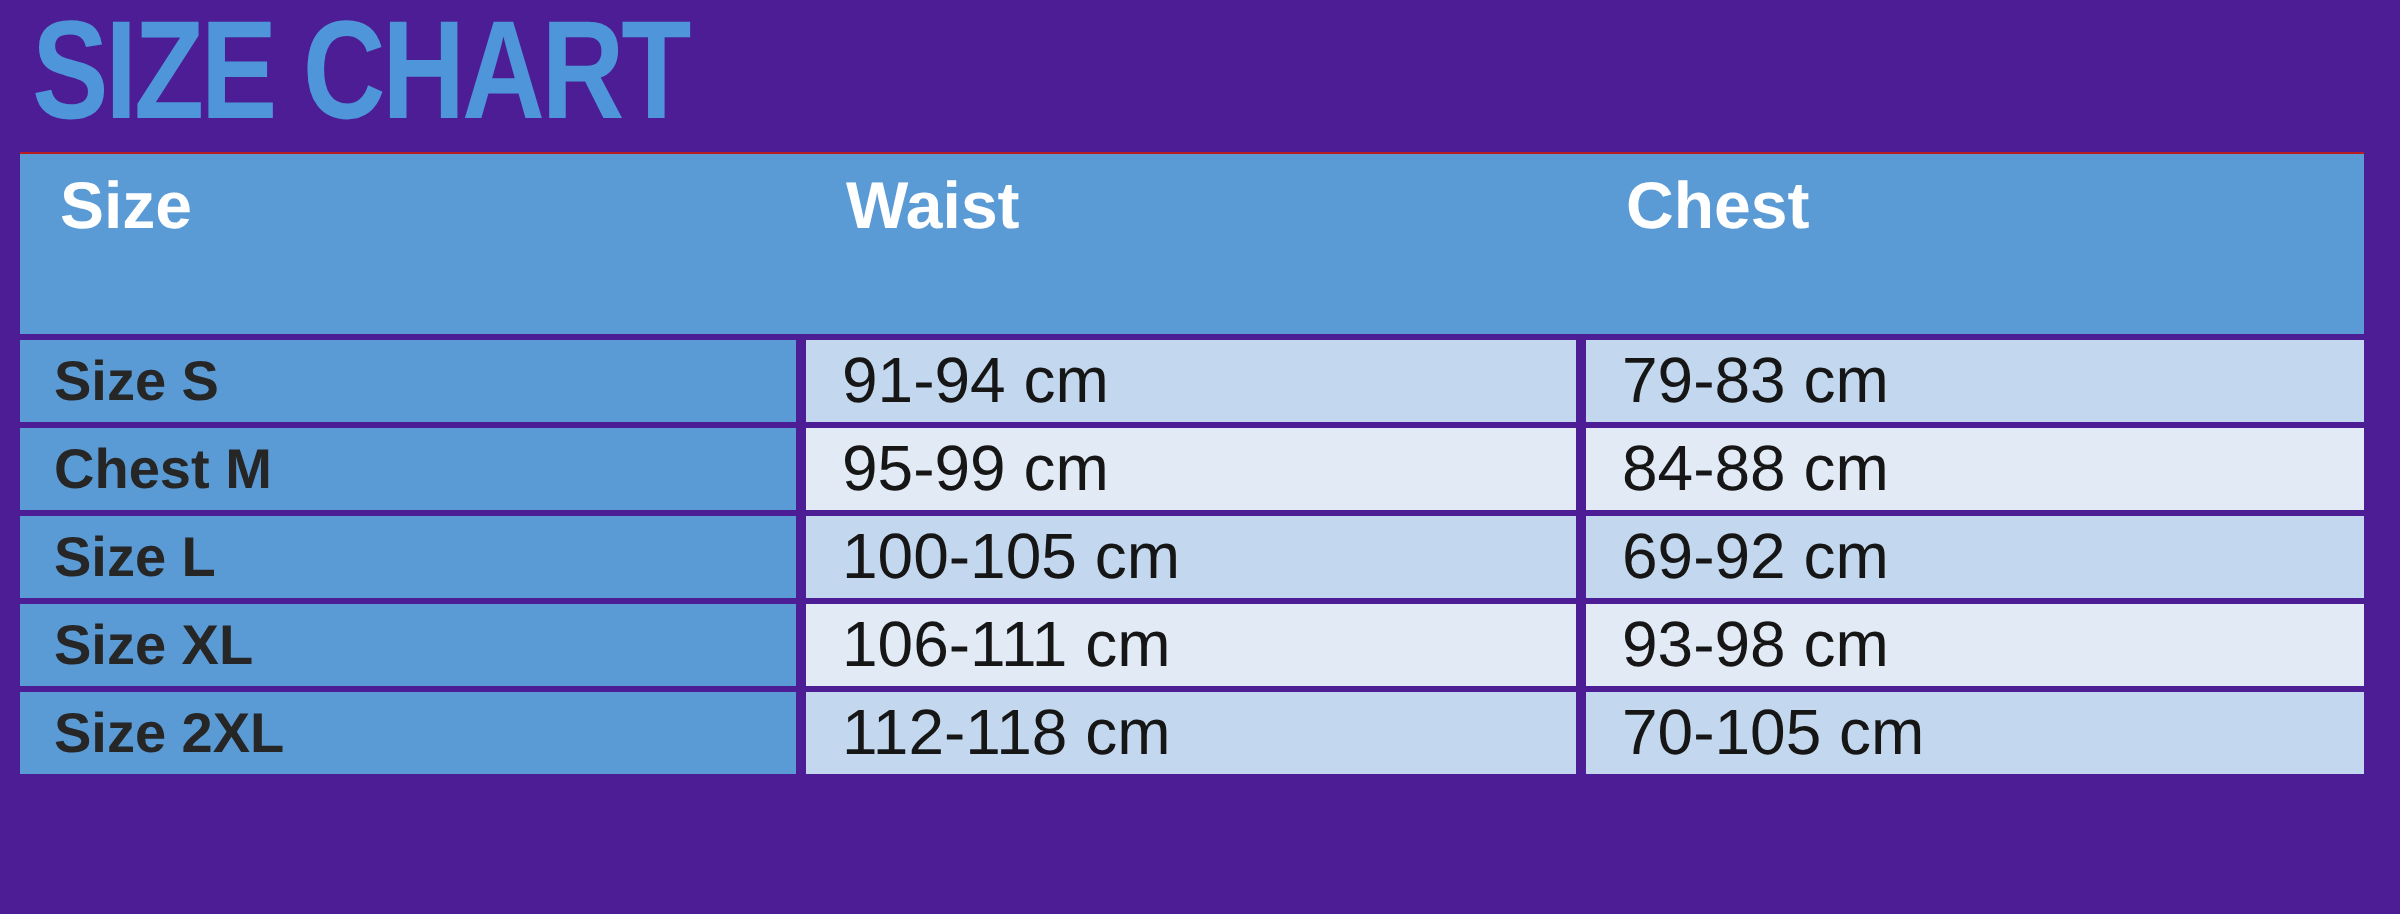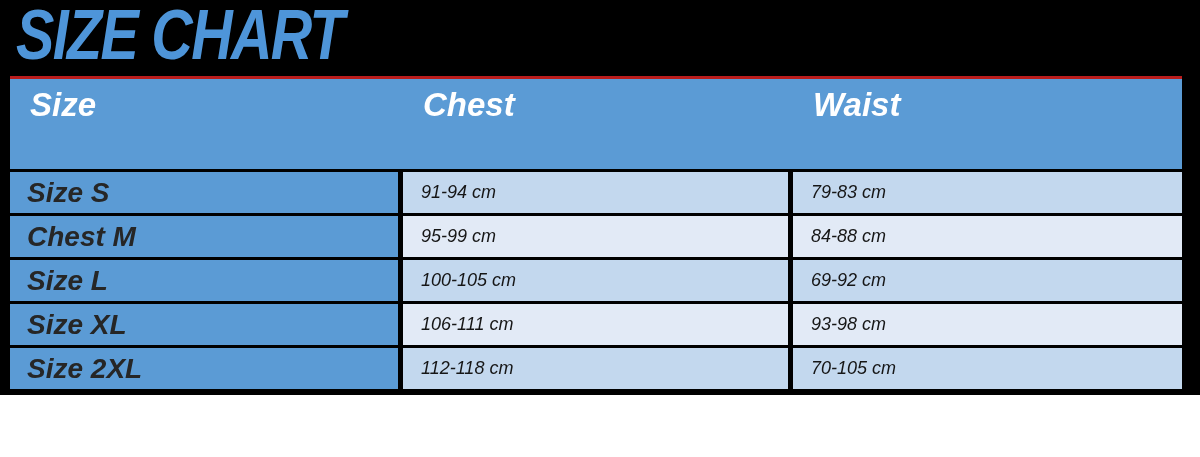--- a/index.html
+++ b/index.html
@@ -4,24 +4,23 @@
 <style>
   html, body {
     margin: 0;
     padding: 0;
     background: #ffffff;
     font-family: "Liberation Sans", sans-serif;
   }
   .page {
     position: relative;
     width: 1200px;
-    height: 395px;
-    background: #000000;
+    height: 457px;
+    background: #4c1d95;
     overflow: hidden;
-    font-style: italic;
   }
   .page-title {
     position: absolute;
     left: 16px;
     top: 2px;
     margin: 0;
     font-size: 70px;
     font-weight: 700;
     letter-spacing: -2px;
     color: #4e95d9;
@@ -36,39 +35,39 @@
     top: 76px;
     width: 1172px;
   }
   .grid-row {
     display: grid;
     grid-template-columns: 388px 385px 389px;
     column-gap: 5px;
   }
   .thead {
     background: #5b9bd5;
-    border-top: 3px solid #b91c1c;
+    border-top: 1px solid #b91c1c;
     height: 90px;
   }
   .th {
     padding: 8px 0 0 20px;
     font-size: 33px;
     font-weight: 700;
     color: #ffffff;
     line-height: 1.1;
   }
   .row {
     margin-top: 3px;
     height: 41px;
   }
   .cell {
     display: flex;
     align-items: center;
     padding-left: 18px;
-    font-size: 18px;
+    font-size: 32px;
     color: #161616;
     overflow: hidden;
     white-space: nowrap;
   }
   .size-cell {
     background: #5b9bd5;
     font-weight: 700;
     font-size: 28px;
     color: #262626;
     padding-left: 17px;
@@ -80,22 +79,22 @@
 <body>
 
 <div class="page">
 
   <h1 class="page-title">SIZE CHART</h1>
 
   <div class="size-table">
 
     <div class="thead grid-row">
       <div class="th">Size</div>
+      <div class="th">Waist</div>
       <div class="th">Chest</div>
-      <div class="th">Waist</div>
     </div>
 
     <div class="row grid-row alt1">
       <div class="cell size-cell">Size S</div>
       <div class="cell data-cell">91-94 cm</div>
       <div class="cell data-cell">79-83 cm</div>
     </div>
 
     <div class="row grid-row alt2">
       <div class="cell size-cell">Chest M</div>

